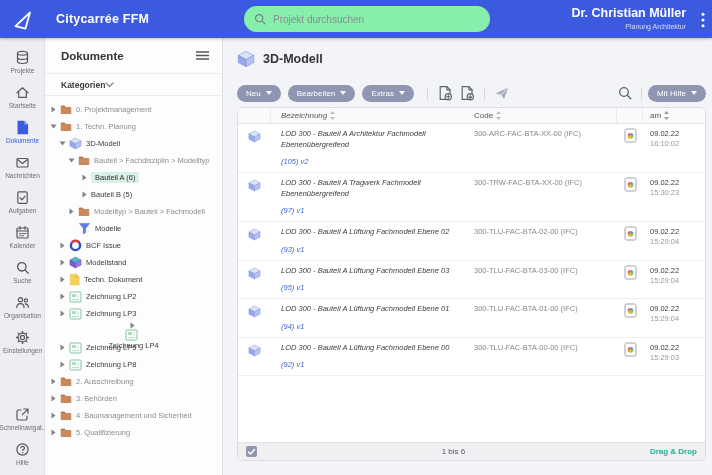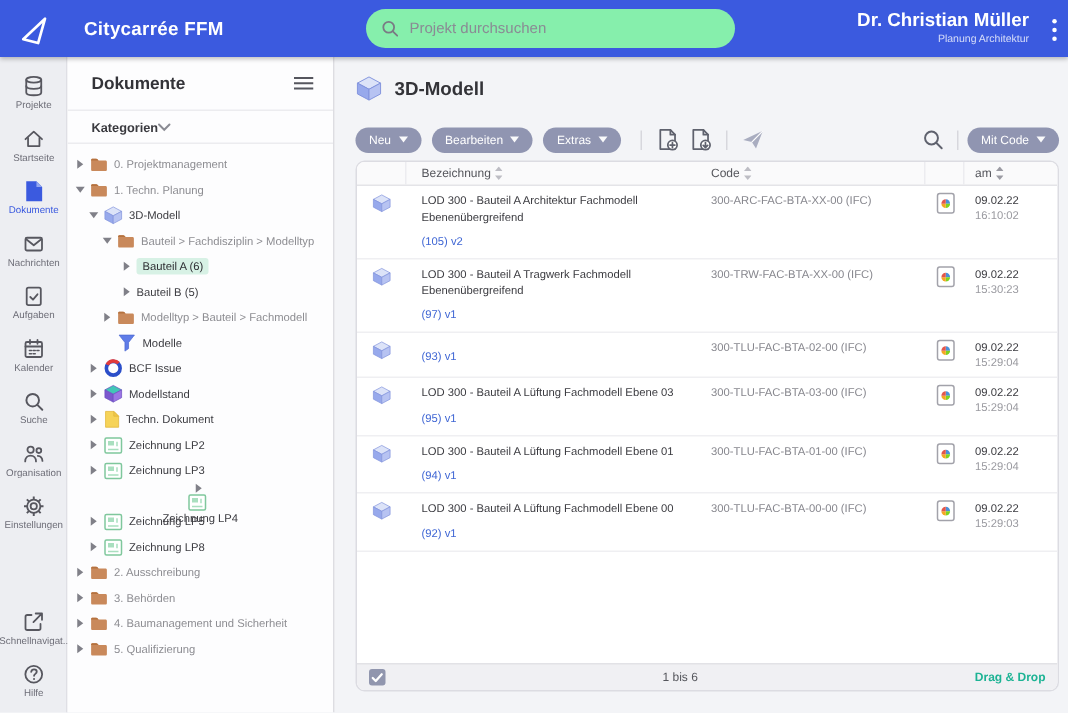--- a/index.html
+++ b/index.html
@@ -54,21 +54,21 @@
   .pill .caret { width:0; height:0; border-left:3px solid transparent; border-right:3px solid transparent; border-top:4px solid rgba(255,255,255,.95); margin-left:5px; }
   .vsep { width:1px; height:13px; background:#D7D7DD; margin:0 6px; }
   .tbtn { display:flex; align-items:center; margin:0 3px; cursor:pointer; }
   .spacer { flex:1; }
 
   
   .card { position:absolute; left:13px; right:6px; top:69px; bottom:14px; background:#fff; border:1px solid #DCDCE2; border-radius:6px; display:flex; flex-direction:column; overflow:hidden; }
   .thead { height:16px; flex:none; background:#FAFAFB; border-bottom:1px solid #E4E4E8; display:flex; align-items:stretch; font-size:8px; color:#55565C; }
   .hcell { display:flex; align-items:center; gap:3px; }
   .c1 { width:33px; flex:none; border-right:1px solid #ECECF0; }
-  .c2 { width:203px; flex:none; padding-left:10px; }
+  .c2 { width:203px; flex:none; padding-left:10px;font-style:italic; }
   .c3 { width:143px; flex:none; border-right:1px solid #ECECF0; }
   .c4 { width:26px; flex:none; border-right:1px solid #ECECF0; }
   .c5 { flex:1; padding-left:7px; }
   .tbody { flex:1; overflow:hidden; }
   .trow { display:flex; align-items:stretch; border-bottom:1px solid #EFEFF2; cursor:pointer; }
   .trow .c1 { display:flex; justify-content:center; padding-top:5px; border-right:none; }
   .cell-name { padding:5px 8px 4px 10px; }
   .nm { font-size:7.5px; color:#3B3B40; line-height:1.4; }
   .ver { font-size:7.5px; color:#3F66D4; line-height:1.4; text-decoration:none; display:inline-block; }
   .cell-code { padding-top:5px; font-size:7.5px; color:#87878E; }
@@ -569,21 +569,21 @@
       </span>
       <span class="spacer"></span>
       <span class="tbtn">
         <svg width="14" height="14" viewBox="0 0 14 14">
             <circle cx="6" cy="6" r="4.3" fill="none" stroke="#5F626E" stroke-width="1.3"></circle>
             <path d="M9.3 9.3 12.8 12.8" stroke="#5F626E" stroke-width="1.3" stroke-linecap="round"></path>
           </svg>
       </span>
       <i class="vsep"></i>
       <button class="pill gray" style="margin-right:0">
-          <span>Mit Code</span>
+          <span>Mit Hilfe</span>
           <i class="caret"></i>
         </button>
     </div>
 
     <div class="card">
       <div class="thead">
         <div class="c1"></div>
         <div class="c2 hcell">
           <span>Bezeichnung</span>
           <span style="display:flex">
@@ -663,21 +663,21 @@
             </div>
           </div>
           <div class="trow">
             <div class="c1">
               <span><svg width="13" height="13" viewBox="0 0 14 14">
                   <path d="M7 1 13 4.2 7 7.4 1 4.2z" fill="#DCE3F8" stroke="#8193DD" stroke-width=".5"></path>
                   <path d="M1 4.2 7 7.4V13L1 9.8z" fill="#97A9EC" stroke="#8193DD" stroke-width=".5"></path>
                   <path d="M13 4.2 7 7.4V13l6-3.2z" fill="#B7C3F2" stroke="#8193DD" stroke-width=".5"></path>
                 </svg></span>
             </div>
-            <div class="c2 cell-name"><a class="ver" href="#">(93) v1</a></div>
+            <div class="c2 cell-name"><div class="nm">LOD 300 - Bauteil A Lüftung Fachmodell Ebene 02</div><a class="ver" href="#">(93) v1</a></div>
             <div class="c3 cell-code" style="border-right: none;">300-TLU-FAC-BTA-02-00 (IFC)</div>
             <div class="c4 cell-view" style="border-right: none;">
               <span><svg width="13" height="15" viewBox="0 0 13 15">
                   <rect x="1" y="1" width="11" height="13" rx="1.5" fill="#fff" stroke="#A2A2AA"></rect>
                   <path d="M6.5 4.9a2.9 2.9 0 0 1 2.9 2.9H6.5z" fill="#4A90D9"></path>
                   <path d="M9.4 7.8a2.9 2.9 0 0 1-2.9 2.9V7.8z" fill="#7ED321"></path>
                   <path d="M6.5 10.7a2.9 2.9 0 0 1-2.9-2.9h2.9z" fill="#F5A623"></path>
                   <path d="M3.6 7.8a2.9 2.9 0 0 1 2.9-2.9v2.9z" fill="#E2574C"></path>
                 </svg></span>
             </div>

